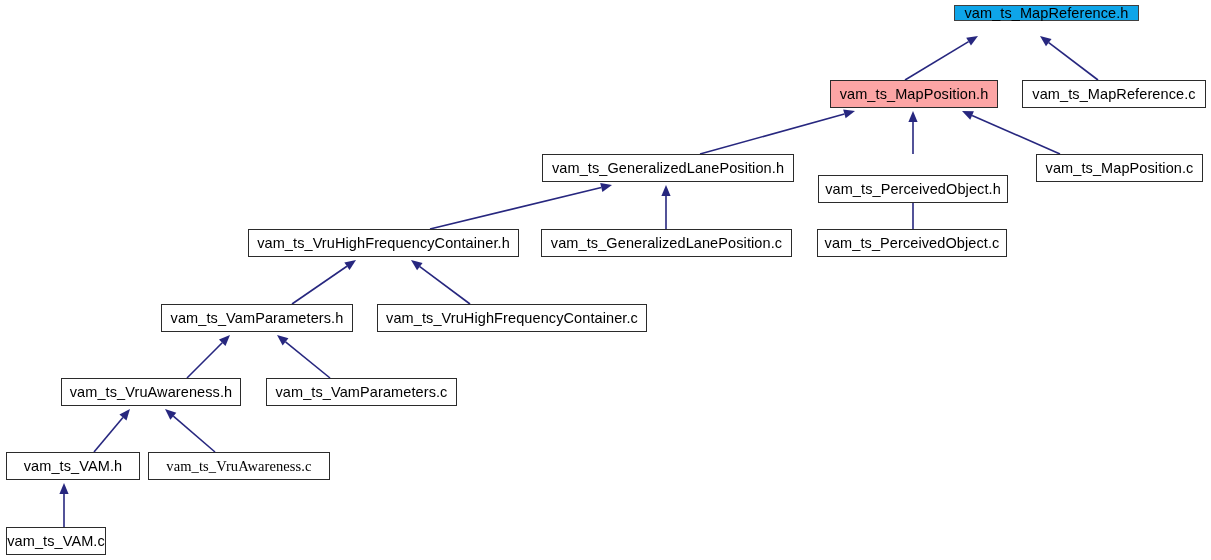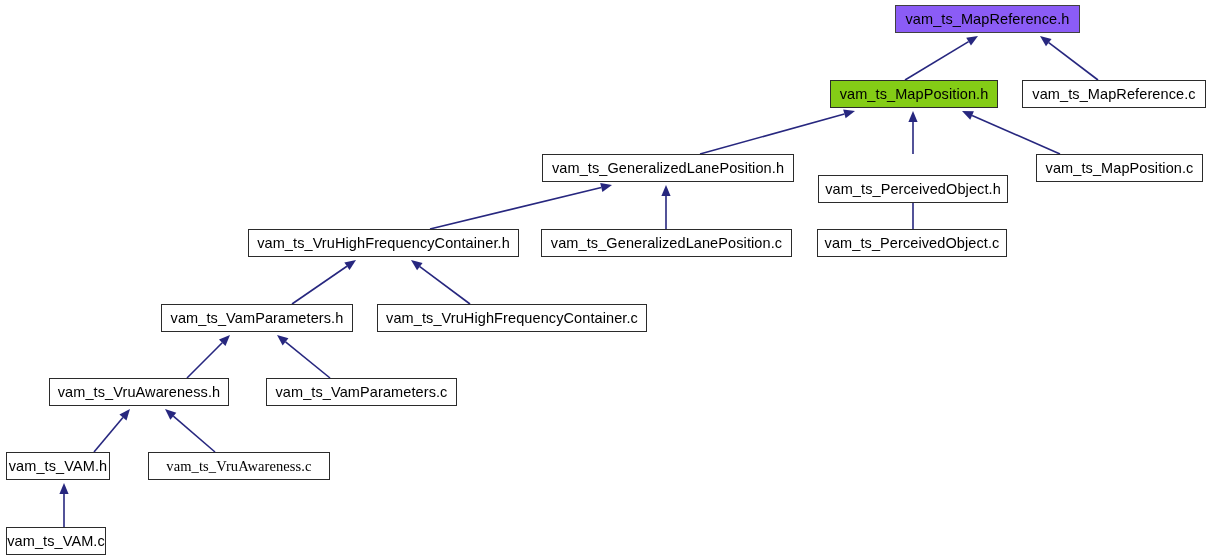--- a/index.html
+++ b/index.html
@@ -108,24 +108,24 @@
       </g>
       <g>
         <line x1="215" y1="452" x2="173.3400371594285" y2="416.17243195710853" stroke="#27277f" stroke-width="1.6"></line>
         <polygon points="165,409 176.3394177960375,412.6847800540748 170.3406565228195,419.66008386014227" fill="#27277f"></polygon>
       </g>
       <g>
         <line x1="64" y1="527" x2="64" y2="494" stroke="#27277f" stroke-width="1.6"></line>
         <polygon points="64,483 68.6,494 59.4,494" fill="#27277f"></polygon>
       </g>
     </svg>
-<div class="node root" title="vam_ts_MapReference.h" style="left: 895px; top: 5px; width: 185px; height: 28px; background: #8b5cf6; border-color: rgb(64, 64, 64); color: rgb(0, 0, 0);">
+<div class="node root" title="vam_ts_MapReference.h" style="left: 954px; top: 5px; width: 185px; height: 16px; background: #0ea5e9; border-color: rgb(64, 64, 64); color: rgb(0, 0, 0);">
       <span class="node-label">vam_ts_MapReference.h</span>
     </div>
-    <div class="node" title="vam_ts_MapPosition.h" style="left: 830px; top: 80px; width: 168px; height: 28px; background: #84cc16; border-color: rgb(43, 43, 43); color: rgb(0, 0, 0);">
+    <div class="node" title="vam_ts_MapPosition.h" style="left: 830px; top: 80px; width: 168px; height: 28px; background: #fca5a5; border-color: rgb(43, 43, 43); color: rgb(0, 0, 0);">
       <span class="node-label">vam_ts_MapPosition.h</span>
     </div>
     <div class="node" title="vam_ts_MapReference.c" style="left: 1022px; top: 80px; width: 184px; height: 28px; background: rgb(255, 255, 255); border-color: rgb(43, 43, 43); color: rgb(0, 0, 0); align-items: center;">
       <span class="node-label">vam_ts_MapReference.c</span>
     </div>
     <div class="node" title="vam_ts_GeneralizedLanePosition.h" style="left: 542px; top: 154px; width: 252px; height: 28px; background: rgb(255, 255, 255); border-color: rgb(43, 43, 43); color: rgb(0, 0, 0);">
       <span class="node-label">vam_ts_GeneralizedLanePosition.h</span>
     </div>
     <div class="node" title="vam_ts_PerceivedObject.h" style="left: 818px; top: 154px; width: 190px; height: 28px; background: rgb(255, 255, 255); border-color: rgb(43, 43, 43); color: rgb(0, 0, 0); margin-top: 21px;">
       <span class="node-label">vam_ts_PerceivedObject.h</span>
@@ -141,27 +141,27 @@
     </div>
     <div class="node" title="vam_ts_PerceivedObject.c" style="left: 817px; top: 229px; width: 190px; height: 28px; background: rgb(255, 255, 255); border-color: rgb(43, 43, 43); color: rgb(0, 0, 0);">
       <span class="node-label">vam_ts_PerceivedObject.c</span>
     </div>
     <div class="node" title="vam_ts_VamParameters.h" style="left: 161px; top: 304px; width: 192px; height: 28px; background: rgb(255, 255, 255); border-color: rgb(43, 43, 43); color: rgb(0, 0, 0);">
       <span class="node-label">vam_ts_VamParameters.h</span>
     </div>
     <div class="node" title="vam_ts_VruHighFrequencyContainer.c" style="left: 377px; top: 304px; width: 270px; height: 28px; background: rgb(255, 255, 255); border-color: rgb(43, 43, 43); color: rgb(0, 0, 0);">
       <span class="node-label">vam_ts_VruHighFrequencyContainer.c</span>
     </div>
-    <div class="node" title="vam_ts_VruAwareness.h" style="left: 49px; top: 378px; width: 180px; height: 28px; background: rgb(255, 255, 255); border-color: rgb(43, 43, 43); color: rgb(0, 0, 0);">
+    <div class="node" title="vam_ts_VruAwareness.h" style="left: 61px; top: 378px; width: 180px; height: 28px; background: rgb(255, 255, 255); border-color: rgb(43, 43, 43); color: rgb(0, 0, 0);">
       <span class="node-label">vam_ts_VruAwareness.h</span>
     </div>
     <div class="node" title="vam_ts_VamParameters.c" style="left: 266px; top: 378px; width: 191px; height: 28px; background: rgb(255, 255, 255); border-color: rgb(43, 43, 43); color: rgb(0, 0, 0);">
       <span class="node-label">vam_ts_VamParameters.c</span>
     </div>
-    <div class="node" title="vam_ts_VAM.h" style="left: 6px; top: 452px; width: 104px; height: 28px; background: rgb(255, 255, 255); border-color: rgb(43, 43, 43); color: rgb(0, 0, 0);">
+    <div class="node" title="vam_ts_VAM.h" style="left: 6px; top: 452px; width: 134px; height: 28px; background: rgb(255, 255, 255); border-color: rgb(43, 43, 43); color: rgb(0, 0, 0);">
       <span class="node-label">vam_ts_VAM.h</span>
     </div>
     <div class="node" title="vam_ts_VruAwareness.c" style="left: 148px; top: 452px; width: 182px; height: 28px; background: rgb(255, 255, 255); border-color: rgb(43, 43, 43); color: rgb(0, 0, 0); font-family: Liberation Serif, serif;">
       <span class="node-label">vam_ts_VruAwareness.c</span>
     </div>
     <div class="node" title="vam_ts_VAM.c" style="left: 6px; top: 527px; width: 100px; height: 28px; background: rgb(255, 255, 255); border-color: rgb(43, 43, 43); color: rgb(0, 0, 0);">
       <span class="node-label">vam_ts_VAM.c</span>
     </div>
   </div>
 

